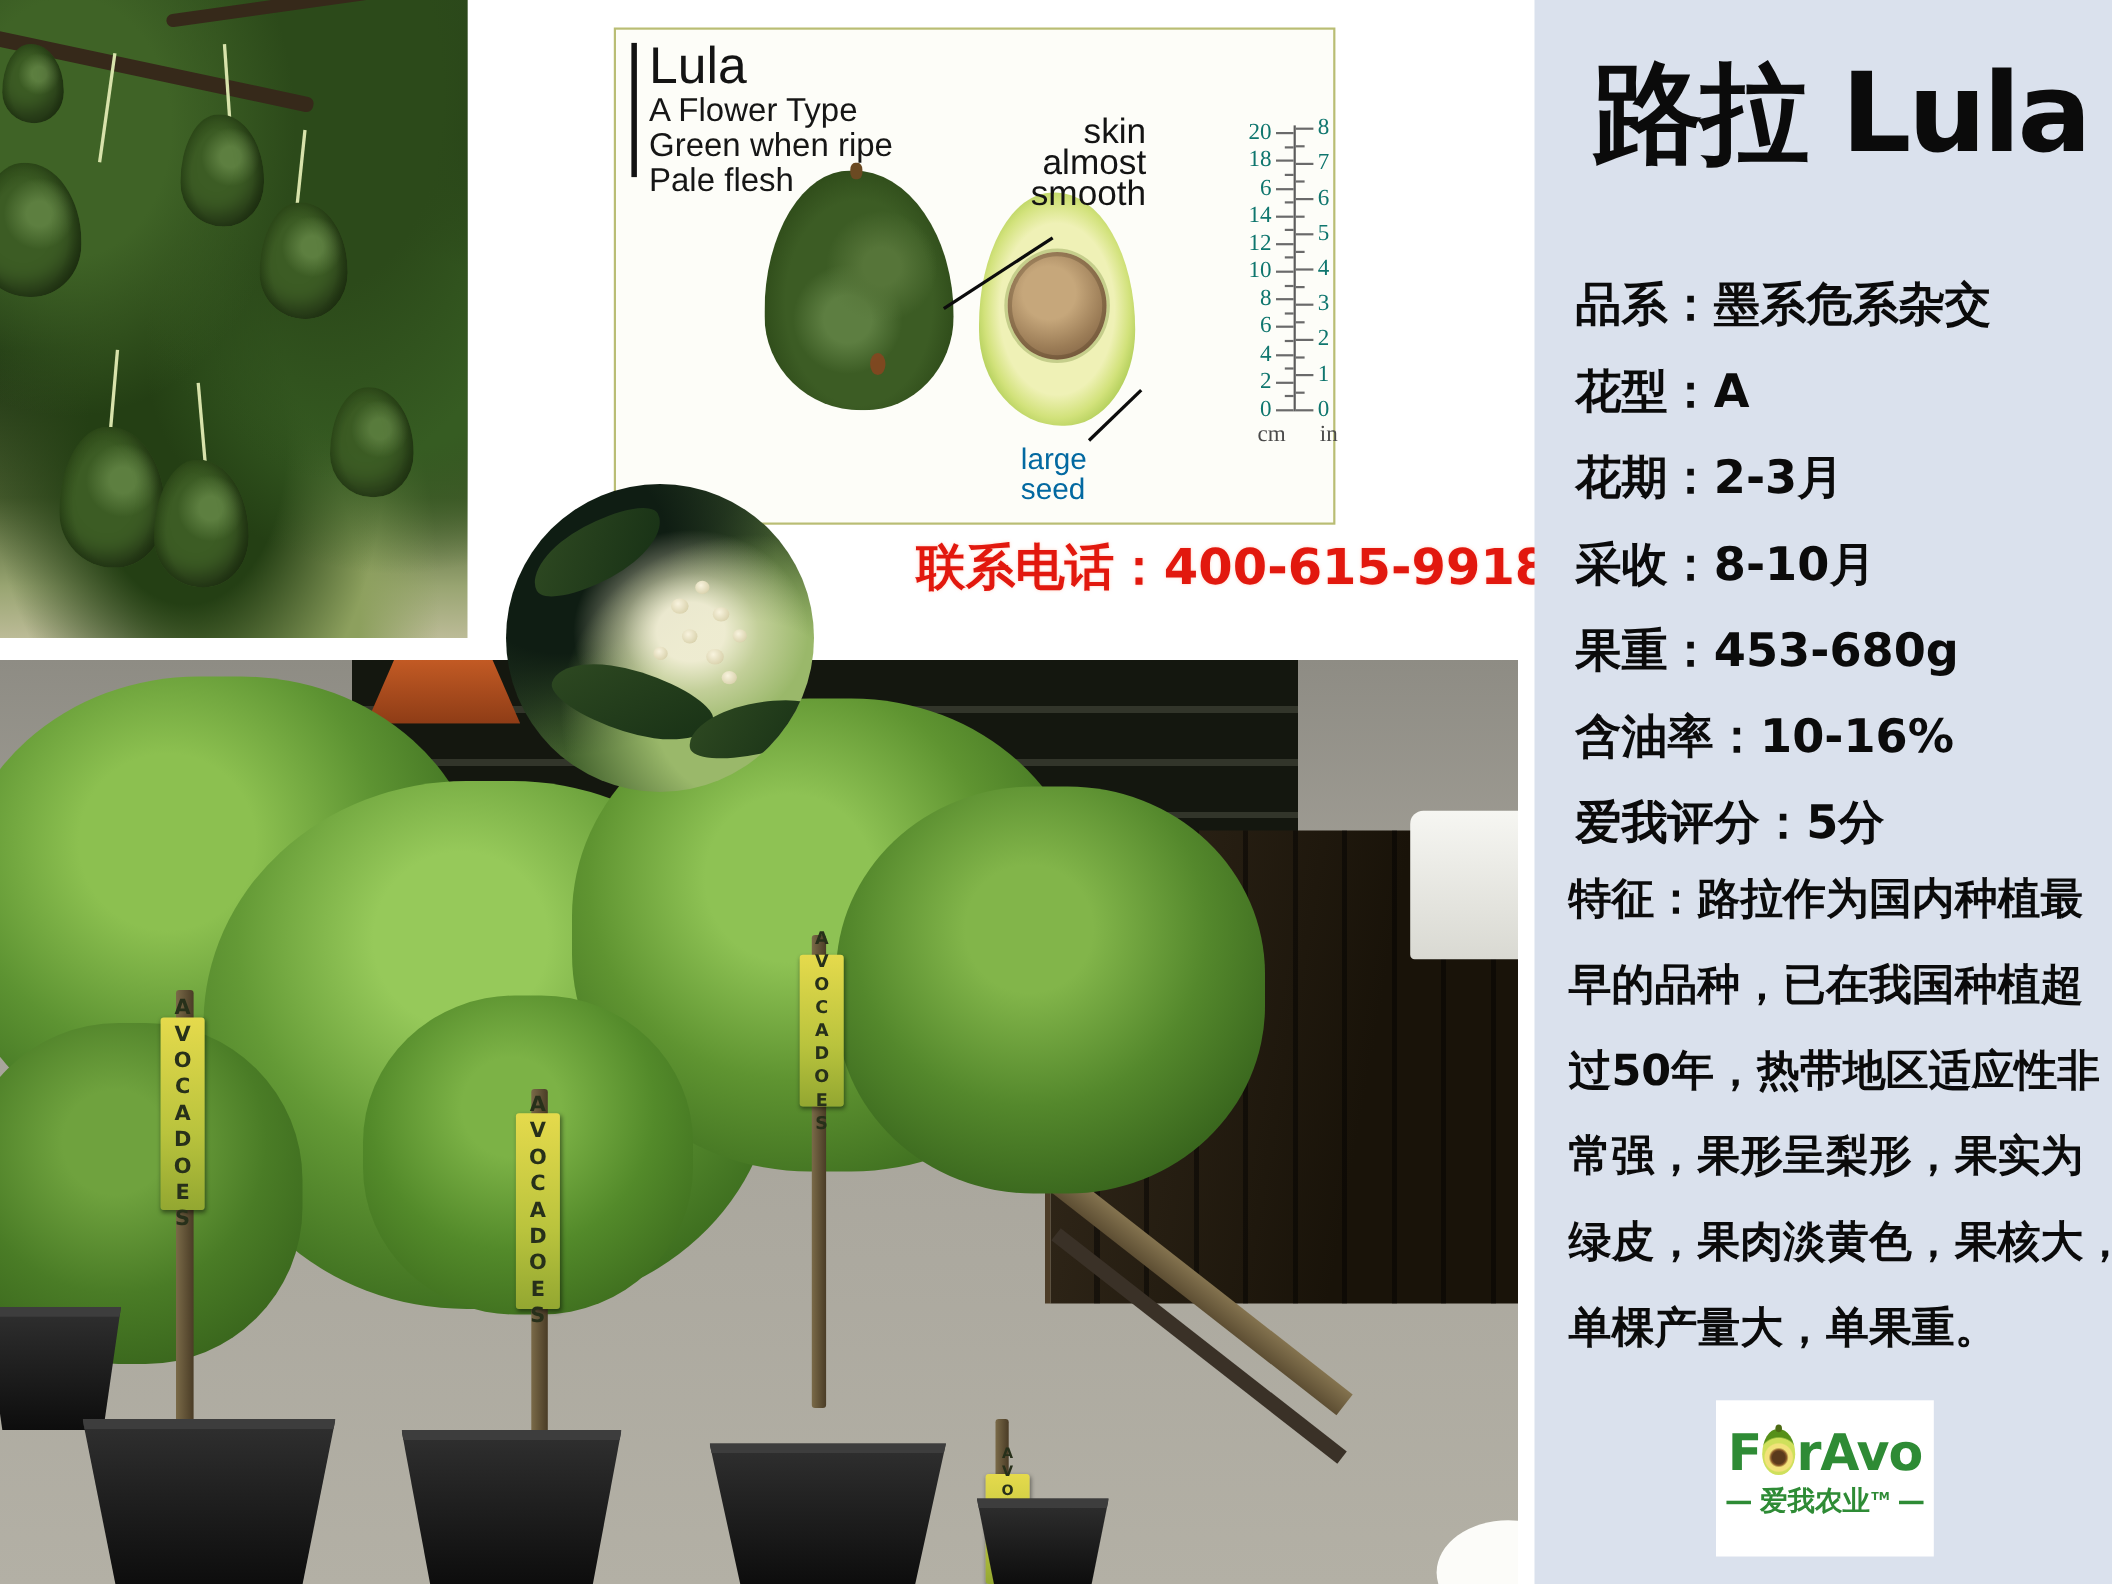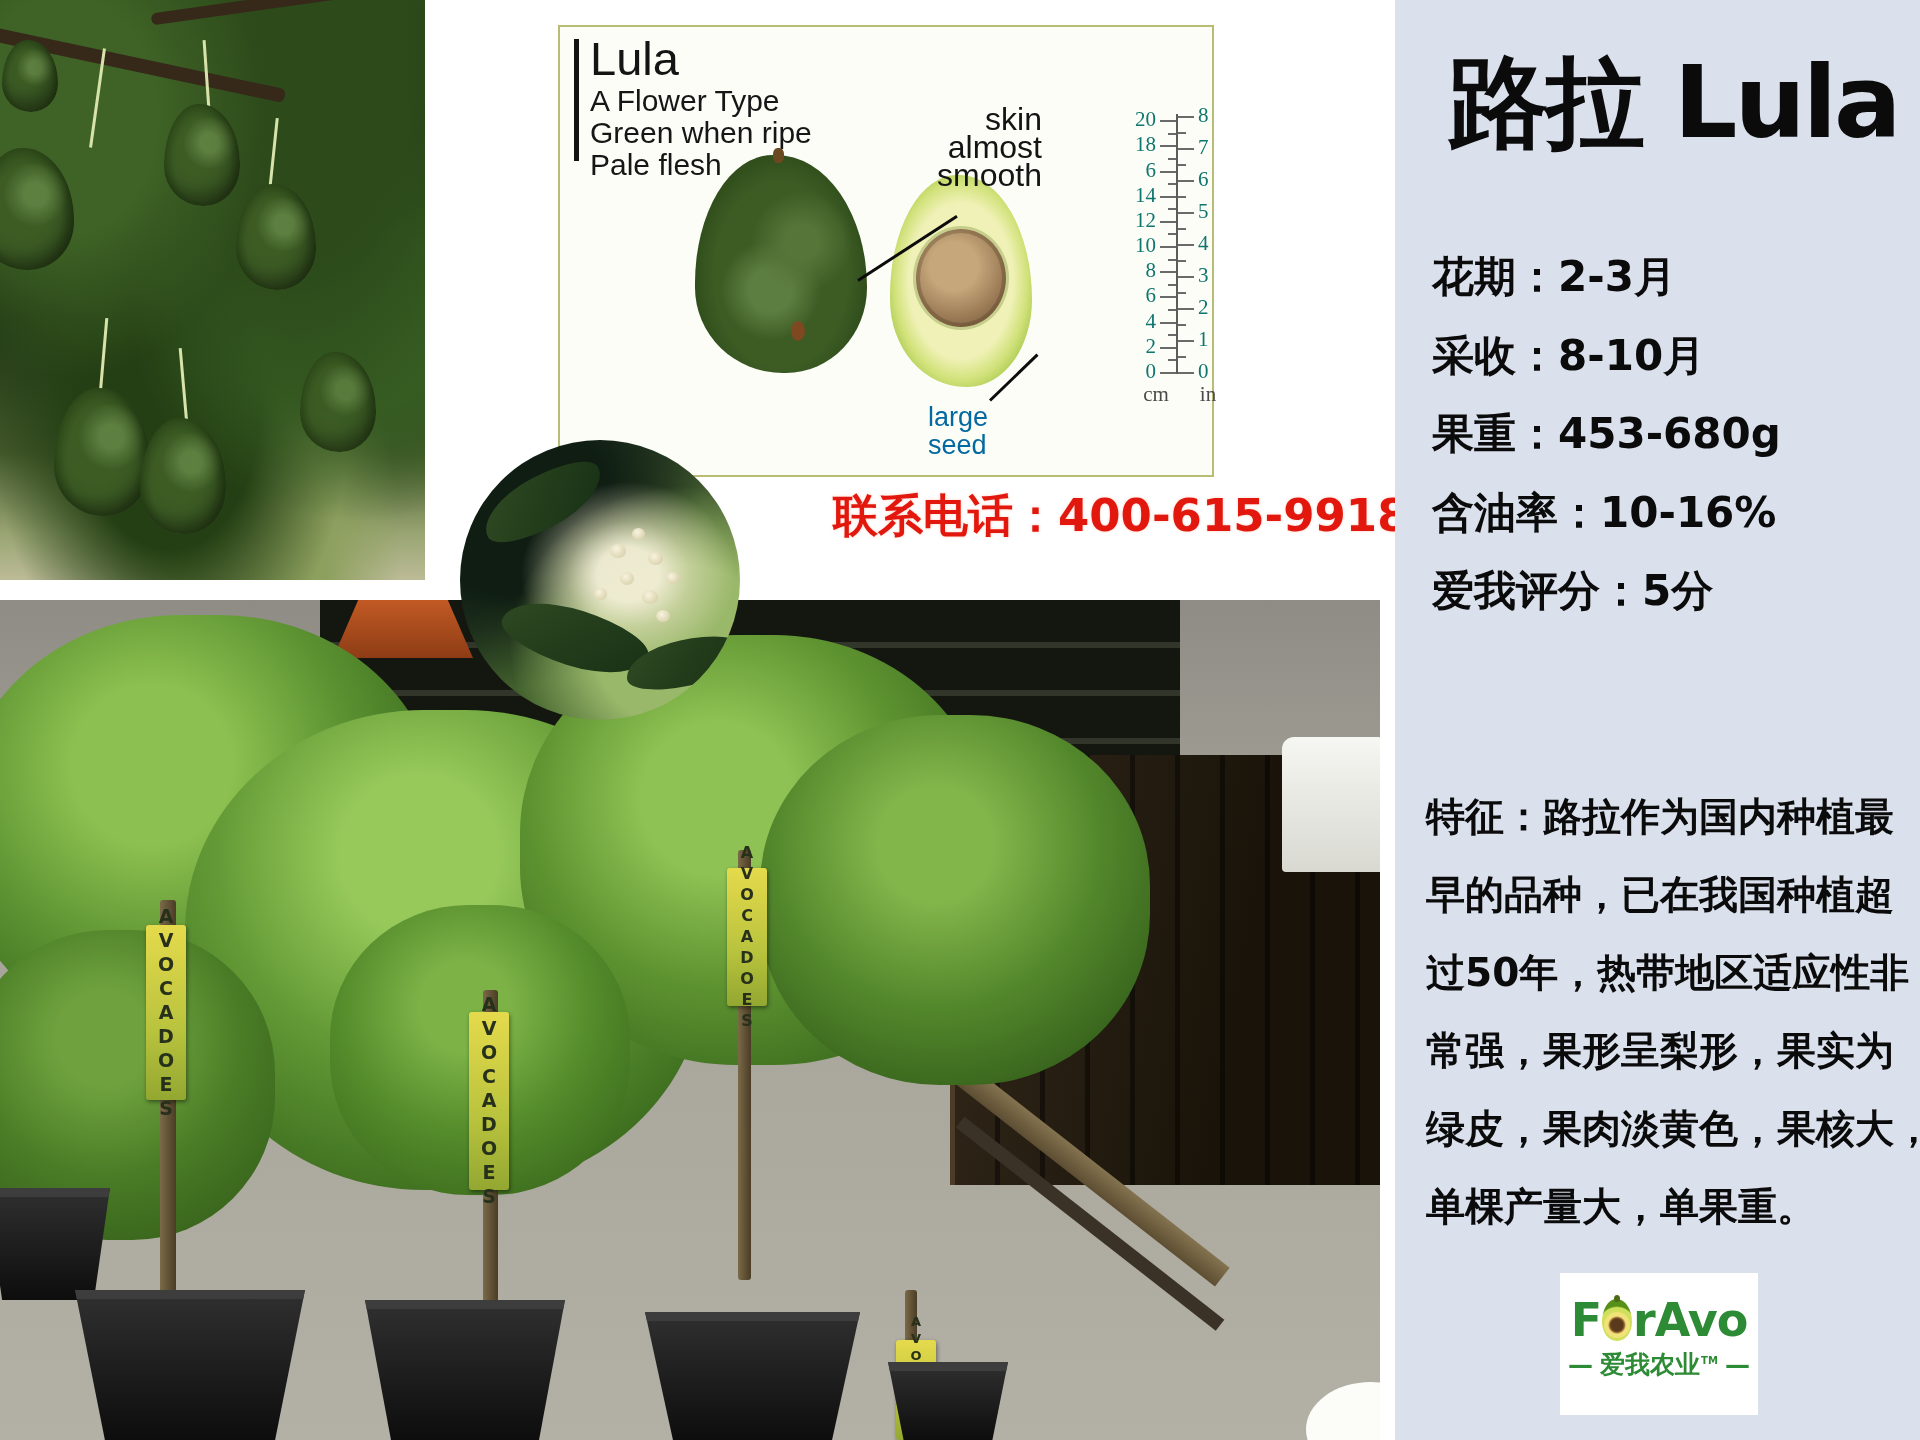--- a/index.html
+++ b/index.html
@@ -294,20 +294,22 @@
       <div class="runit" style="left:60px;width:36px;text-align:center;">in</div>
     </div>
   </div>
 
   <div id="phone" class="abs">联系电话：400-615-9918</div>
 
   <div id="sidebar" class="abs">
     <div id="sb-title">路拉 Lula</div>
 
     <div id="sb-attrs">
+      <div class="line">品系：墨系危系杂交</div>
+      <div class="line">花型：A</div>
       <div class="line">花期：2-3月</div>
       <div class="line">采收：8-10月</div>
       <div class="line">果重：453-680g</div>
       <div class="line">含油率：10-16%</div>
       <div class="line">爱我评分：5分</div>
     </div>
 
     <div id="sb-feature">
       <div class="line">特征：路拉作为国内种植最</div>
       <div class="line">早的品种，已在我国种植超</div>

